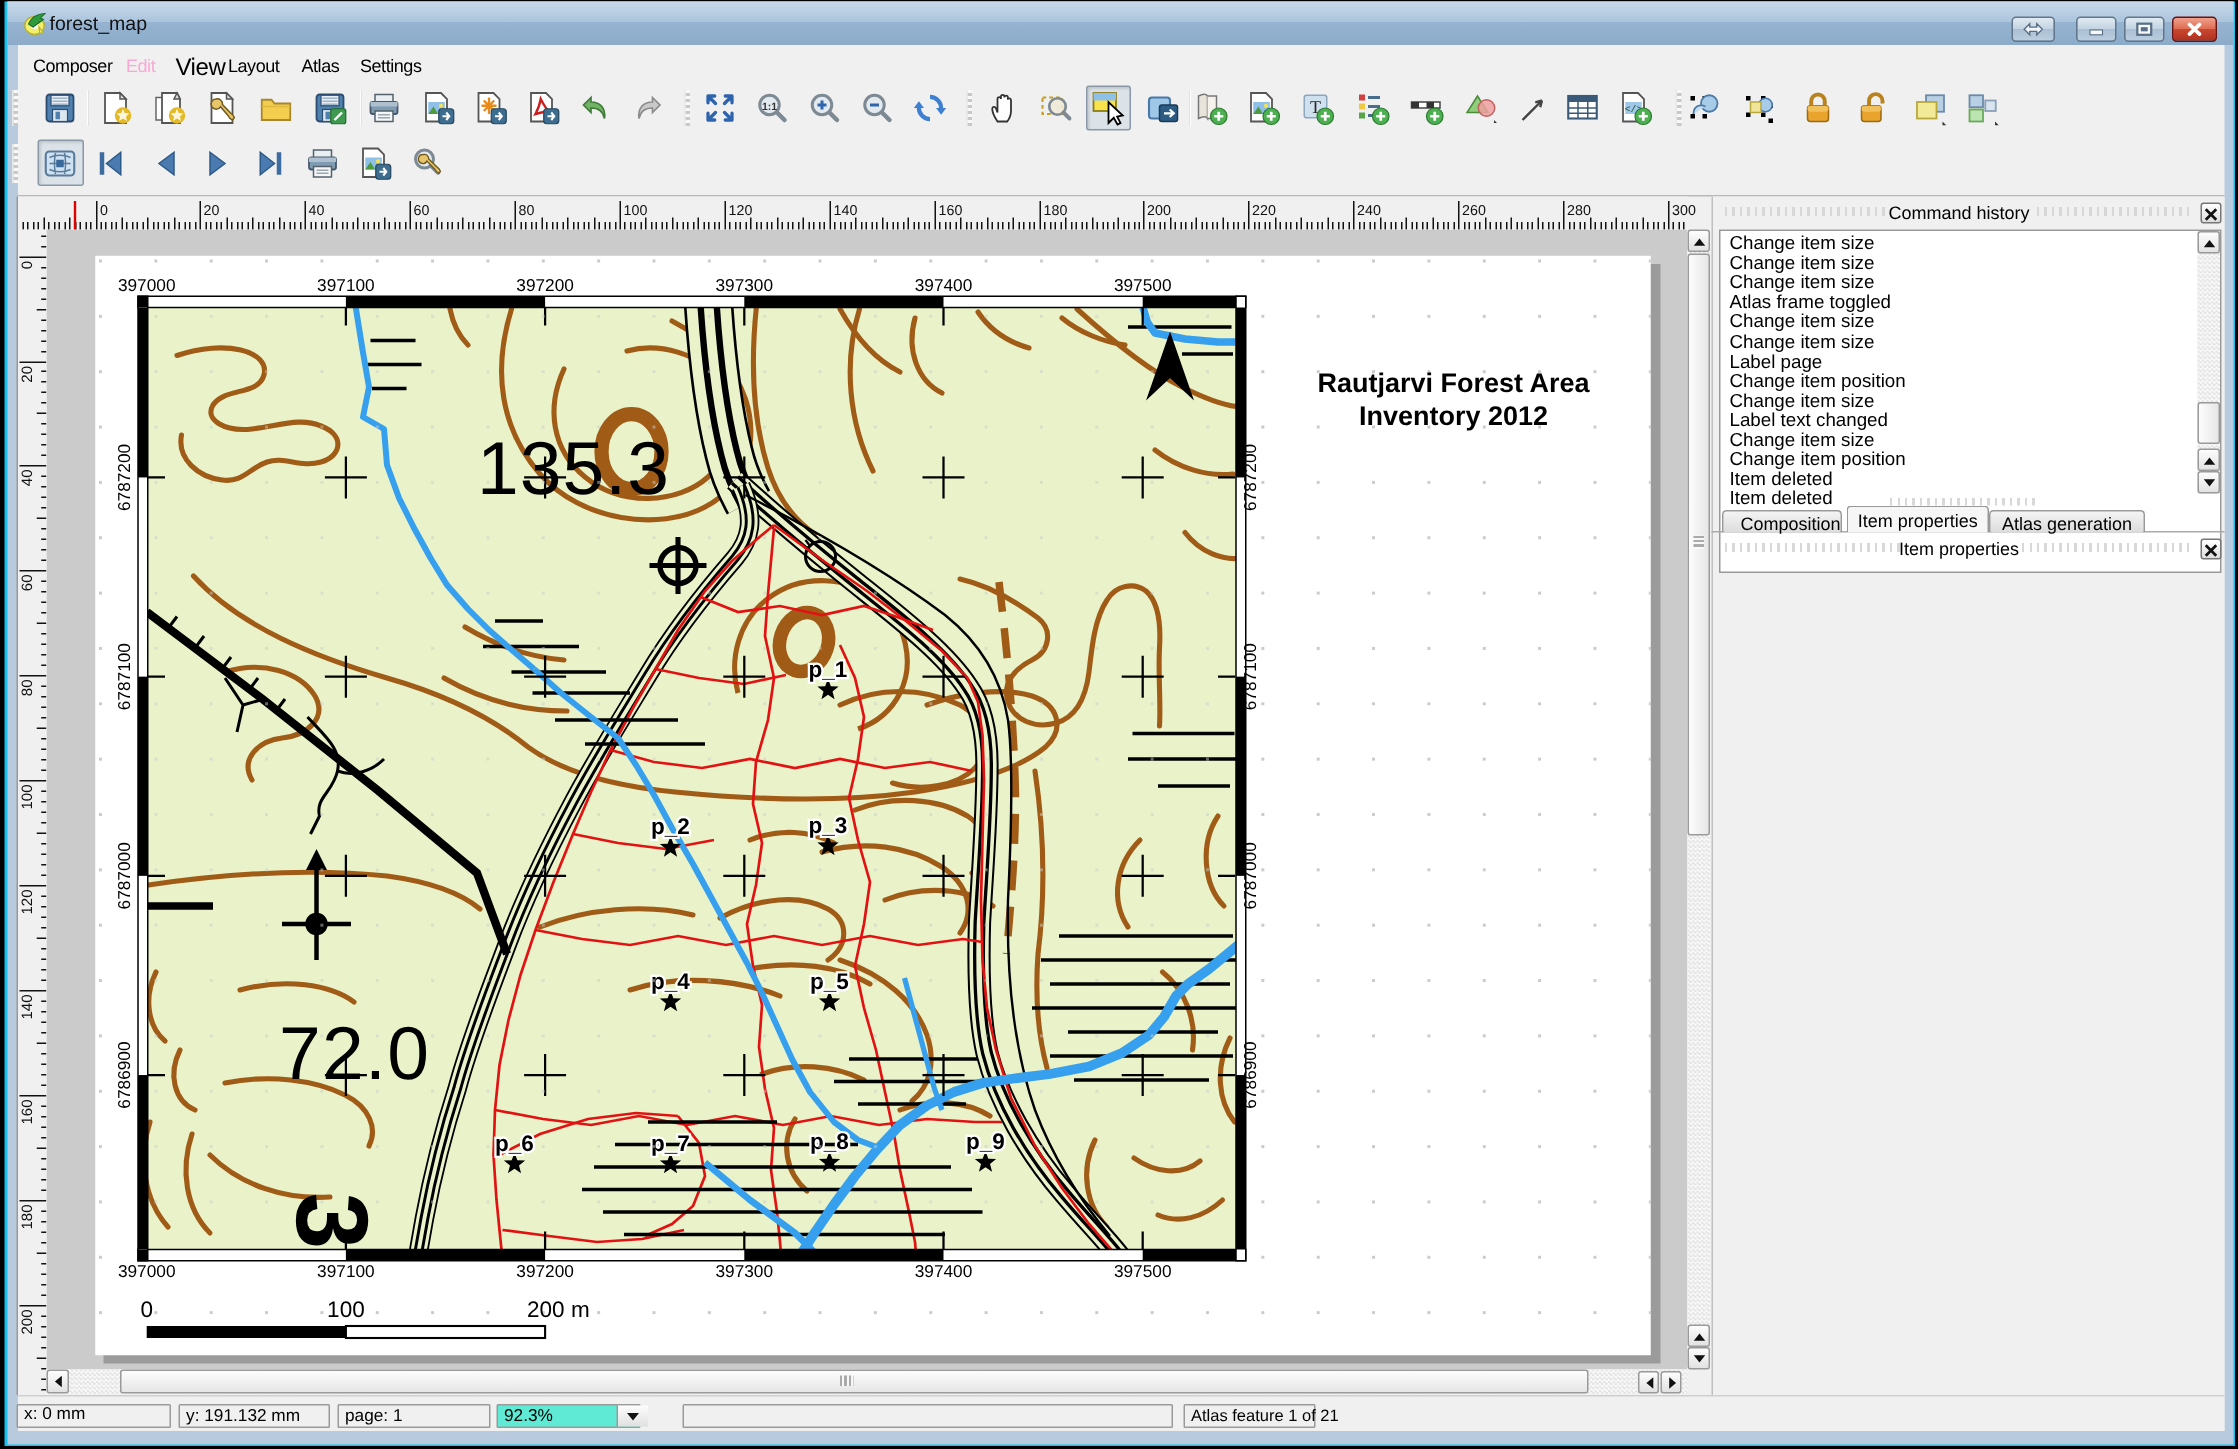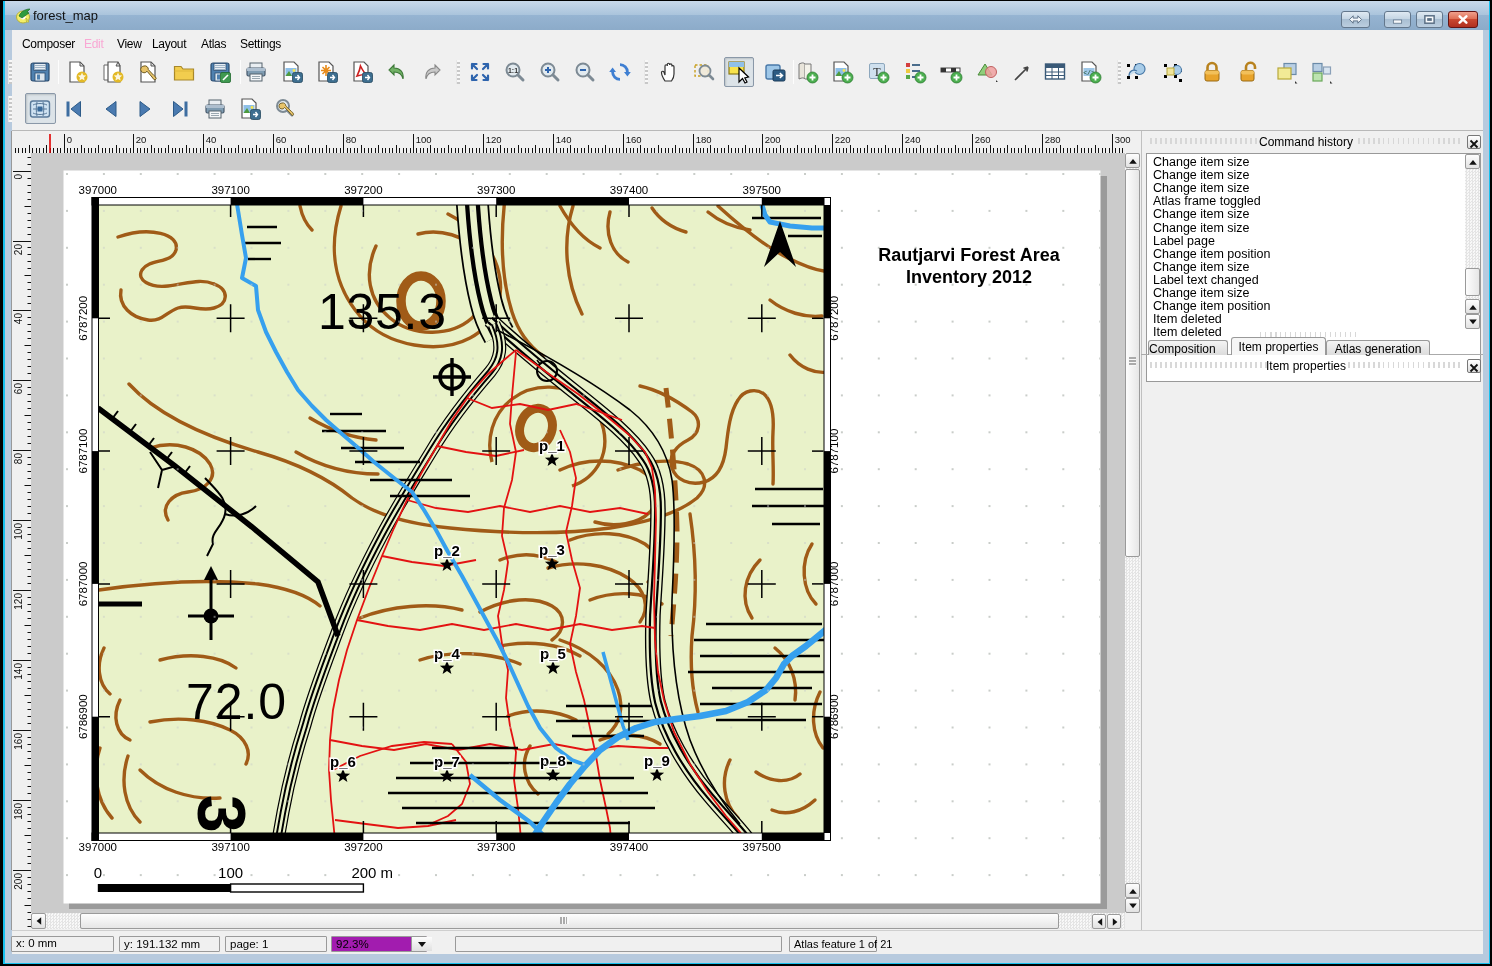--- a/index.html
+++ b/index.html
@@ -27,21 +27,21 @@
 <div class="abs" style="left:1416px;top:11px;width:27px;height:17px;background:linear-gradient(#dfe9f2,#c2d3e2 50%,#a9bfd3 50%,#bccedf);border:1px solid #63778c;border-radius:3px"><svg width="100%" height="100%" viewBox="0 0 27 15">
         <rect x="8.5" y="3.5" width="10" height="8" fill="#f6f8fa" stroke="#5a6f85" stroke-width="1.6"></rect>
         <rect x="11" y="6" width="5" height="3" fill="#5a6f85"></rect>
       </svg></div>
 <div class="abs" style="left:1448px;top:11px;width:30px;height:17px;background:linear-gradient(#f0a08c,#dd6a50 50%,#c94830 50%,#b03020);border:1px solid #641414;border-radius:3px"><svg width="100%" height="100%" viewBox="0 0 29 15">
         <path d="M11 4.2 L18 10.8 M18 4.2 L11 10.8" stroke="#fff" stroke-width="2.6" stroke-linecap="round"></path>
       </svg></div>
 <div class="abs" style="left:12px;top:30px;width:1471px;height:924px;background:#f0f0f0"></div>
 <div class="abs" style="left:22px;top:37px;font-size:12px;letter-spacing:-0.3px;color:#000">Composer</div>
 <div class="abs" style="left:84px;top:37px;font-size:12px;letter-spacing:-0.3px;color:#f9a8d4">Edit</div>
-<div class="abs" style="left:117px;top:37px;font-size:12px;letter-spacing:-0.3px;color:#000">View</div>
+<div class="abs" style="left:117px;top:37px;font-size:16px;letter-spacing:-0.3px;color:#000">View</div>
 <div class="abs" style="left:152px;top:37px;font-size:12px;letter-spacing:-0.3px;color:#000">Layout</div>
 <div class="abs" style="left:201px;top:37px;font-size:12px;letter-spacing:-0.3px;color:#000">Atlas</div>
 <div class="abs" style="left:240px;top:37px;font-size:12px;letter-spacing:-0.3px;color:#000">Settings</div>
 <div class="abs" style="left:12px;top:130px;width:1471px;height:1px;background:#b8b8b8"></div>
 <div class="abs" style="left:8px;top:60px;width:4px;height:24px;background:repeating-linear-gradient(#f8f8f8 0 2px,#c8c8c8 2px 4px);border-left:1px solid #e8e8e8"></div>
 <div class="abs" style="left:724px;top:57px;width:30px;height:30px;background:#dce3e8;border:1px solid #8a98a8;border-radius:2px;box-shadow:inset 1px 1px 2px rgba(0,0,0,0.15)"></div>
 <svg class="abs" style="left:28.0px;top:60.0px" width="24" height="24" viewBox="0 0 24 24">
       <rect x="3" y="3" width="18" height="18" rx="2" fill="#4f81b0" stroke="#2c4d70" stroke-width="1.2"></rect>
 <rect x="6" y="3.5" width="12" height="7" fill="#e8eef4" stroke="#2c4d70" stroke-width="0.8"></rect>
 <path d="M7 5.5 H17 M7 7.5 H17 M7 9.5 H17" stroke="#9fb4c6" stroke-width="1"></path>
@@ -1106,31 +1106,31 @@
       </svg></div>
 <div class="abs" style="left:1465px;top:268px;width:15px;height:28px;background:linear-gradient(90deg,#fdfdfd,#e6e6e6);border:1px solid #9a9a9a;border-radius:2px"></div>
 <div class="abs" style="left:1465px;top:299px;width:15px;height:15px;background:linear-gradient(#fdfdfd,#e2e2e2);border:1px solid #9a9a9a;border-radius:2px"><svg width="14" height="14" viewBox="0 0 14 14">
         <path d="M7 5 L10.8 9.8 L3.2 9.8 Z" fill="#111"></path>
       </svg></div>
 <div class="abs" style="left:1465px;top:314px;width:15px;height:15px;background:linear-gradient(#fdfdfd,#e2e2e2);border:1px solid #9a9a9a;border-radius:2px"><svg width="14" height="14" viewBox="0 0 14 14">
         <path d="M3.2 4.5 L10.8 4.5 L7 9.3 Z" fill="#111"></path>
       </svg></div>
 <div class="abs" style="left:1260px;top:332px;width:100px;height:5px;background:repeating-linear-gradient(90deg,#d8d8d8 0 1.5px,transparent 1.5px 5px)"></div>
 <div class="abs" style="left:1141px;top:354px;width:342px;height:1px;background:#aaa"></div>
-<div class="abs" style="left:1148px;top:340px;width:80px;height:15px;background:linear-gradient(#f4f4f4,#dcdcdc);border:1px solid #999;border-bottom:none;border-radius:3px 3px 0 0;text-align:left;font-size:12px;color:#000;padding-top:1px">Composition</div>
+<div class="abs" style="left:1148px;top:340px;width:80px;height:15px;background:linear-gradient(#f4f4f4,#dcdcdc);border:1px solid #999;border-bottom:none;border-radius:3px 3px 0 0;text-align:right;font-size:12px;color:#000;padding-top:1px">Composition</div>
 <div class="abs" style="left:1326px;top:340px;width:104px;height:15px;background:linear-gradient(#f4f4f4,#dcdcdc);border:1px solid #999;border-bottom:none;border-radius:3px 3px 0 0;text-align:center;font-size:12px;color:#000;padding-top:1px">Atlas generation</div>
 <div class="abs" style="left:1231px;top:337px;width:95px;height:18px;background:#f6f6f6;border:1px solid #999;border-bottom:none;border-radius:3px 3px 0 0;text-align:center;font-size:12px;color:#000;padding-top:2px">Item properties</div>
 <div class="abs" style="left:1150px;top:362px;width:118px;height:6px;background:repeating-linear-gradient(90deg,#d4d4d4 0 1.5px,transparent 1.5px 5px);opacity:0.9"></div>
     <div class="abs" style="left:1348px;top:362px;width:114px;height:6px;background:repeating-linear-gradient(90deg,#d4d4d4 0 1.5px,transparent 1.5px 5px);opacity:0.9"></div>
     <div class="abs" style="left:1141px;top:359px;width:330px;height:16px;text-align:center;font-size:12px;color:#000">Item properties</div>
     <div class="abs" style="left:1467px;top:359px;width:14px;height:14px;background:linear-gradient(#fff,#ddd);border:1px solid #777;border-radius:2px"><svg width="12" height="12" viewBox="0 0 12 12">
         <path d="M2.5 2.5 L9.5 9.5 M9.5 2.5 L2.5 9.5" stroke="#111" stroke-width="1.8"></path>
       </svg></div>
 <div class="abs" style="left:12px;top:930px;width:1471px;height:24px;background:#f0f0f0;border-top:1px solid #cfcfcf"></div>
 <div class="abs" style="left:11px;top:936px;width:103px;height:16px;background:#f0f0f0;border:1px solid #9a9a9a;border-radius:1px;font-size:11.5px;color:#000;padding:0 0 0 4px;white-space:nowrap">x: 0 mm</div>
 <div class="abs" style="left:119px;top:936px;width:101px;height:16px;background:#f0f0f0;border:1px solid #9a9a9a;border-radius:1px;font-size:11.5px;color:#000;padding:1px 0 0 4px;white-space:nowrap">y: 191.132 mm</div>
 <div class="abs" style="left:225px;top:936px;width:102px;height:16px;background:#f0f0f0;border:1px solid #9a9a9a;border-radius:1px;font-size:11.5px;color:#000;padding:1px 0 0 4px;white-space:nowrap">page: 1</div>
-<div class="abs" style="left:331px;top:936px;width:96px;height:16px;background:#a21caf;border:1px solid #9a9a9a;border-radius:1px;font-size:11.5px;color:#000;padding:1px 0 0 4px;white-space:nowrap">92.3%</div>
+<div class="abs" style="left:331px;top:936px;width:96px;height:16px;background:#5eead4;border:1px solid #9a9a9a;border-radius:1px;font-size:11.5px;color:#000;padding:1px 0 0 4px;white-space:nowrap">92.3%</div>
 <div class="abs" style="left:411px;top:937px;width:21px;height:14px;background:linear-gradient(#fdfdfd,#e0e0e0);border-left:1px solid #9a9a9a"><svg width="20" height="14" viewBox="0 0 20 14">
         <path d="M6 5 L14 5 L10 10 Z" fill="#111"></path>
       </svg></div>
 <div class="abs" style="left:455px;top:936px;width:327px;height:16px;background:#f0f0f0;border:1px solid #9a9a9a;border-radius:1px;font-size:11.5px;color:#000;padding:1px 0 0 4px;white-space:nowrap"></div>
 <div class="abs" style="left:789px;top:936px;width:88px;height:16px;background:#f0f0f0;border:1px solid #9a9a9a;border-radius:1px;font-size:11.5px;color:#000;padding:1px 0 0 4px;white-space:nowrap"><span style="font-size:11px">Atlas feature 1 of 21</span></div>
 </div>
 </body></html>

